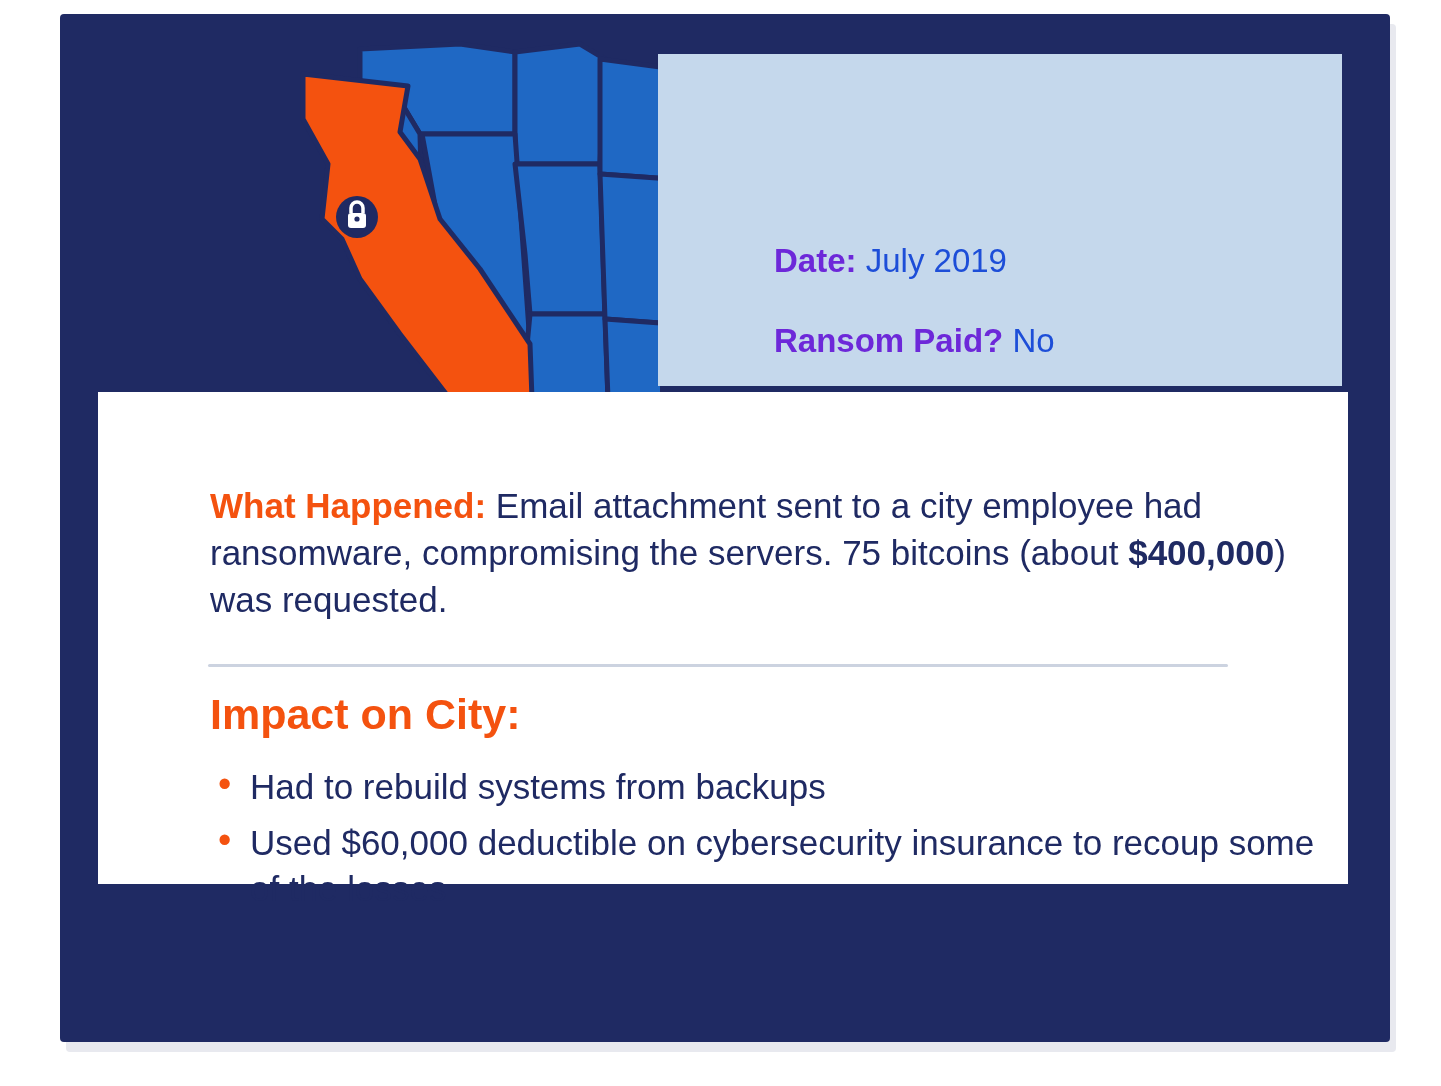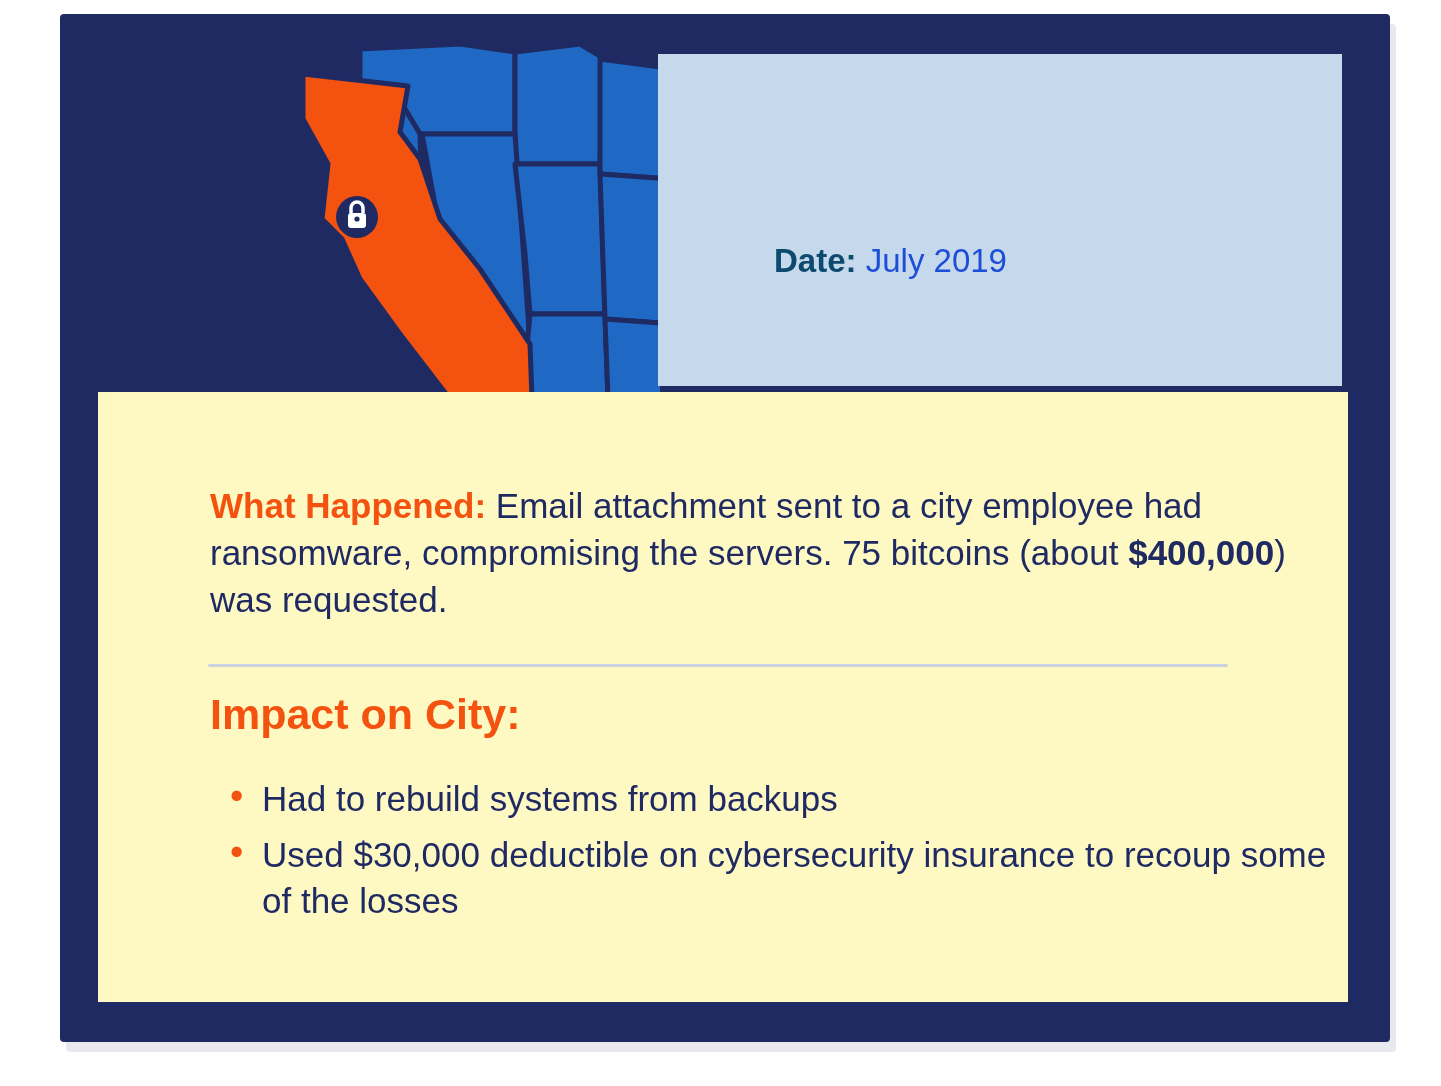--- a/index.html
+++ b/index.html
@@ -64,33 +64,33 @@
   .info-row {
     position: absolute;
     left: 116px;
     font-size: 33px;
     color: #1f2a63;
     white-space: nowrap;
   }
   .info-row.r1 { top: 188px; }
   .info-row.r2 { top: 268px; }
   .info-key {
-    color: #0c4a6e;
+    color: #6d28d9;
     font-weight: bold;
   }
   .info-val { color: #1d4ed8; }
 
   
   .content {
     position: absolute;
     left: 38px;
     top: 378px;
     width: 1250px;
-    height: 610px;
-    background: #fef9c3;
+    height: 492px;
+    background: #ffffff;
   }
 
   .happened {
     position: absolute;
     left: 112px;
     top: 56px;
     width: 1110px;
     font-size: 35px;
     line-height: 1.34;
     color: #1f2a63;
@@ -119,21 +119,21 @@
     font-weight: bold;
     color: #f4520f;
   }
 
   .bullets {
     position: absolute;
     left: 112px;
     top: 368px;
     width: 1120px;
     list-style: none;
-    margin: 16px;
+    margin: 4px;
     padding: 0;
   }
   .bullets li {
     position: relative;
     padding-left: 36px;
     font-size: 35px;
     line-height: 1.32;
     color: #1f2a63;
     margin-bottom: 10px;
   }
@@ -186,30 +186,34 @@
       </svg>
     </div>
 
     <div class="info-panel">
 
       <div class="info-row r1">
         <span class="info-key">Date:</span>
         <span class="info-val">July 2019</span>
       </div>
 
+      <div class="info-row r2">
+        <span class="info-key">Ransom Paid?</span>
+        <span class="info-val">No</span>
+      </div>
     </div>
   </div>
 
   <div class="content">
 
     <p class="happened"><span class="lbl">What Happened:</span><span> Email attachment sent to a city employee had ransomware, compromising the servers. 75 bitcoins (about </span><span class="amt">$400,000</span><span>) was requested.</span></p>
 
     <div class="divider"></div>
 
     <div class="impact-title">Impact on City:</div>
 
     <ul class="bullets">
       <li>Had to rebuild systems from backups</li>
-      <li>Used $30,000 deductible on cybersecurity insurance to recoup some of the losses</li>
+      <li>Used $60,000 deductible on cybersecurity insurance to recoup some of the losses</li>
     </ul>
   </div>
 
 </div>
 
 </body></html>

